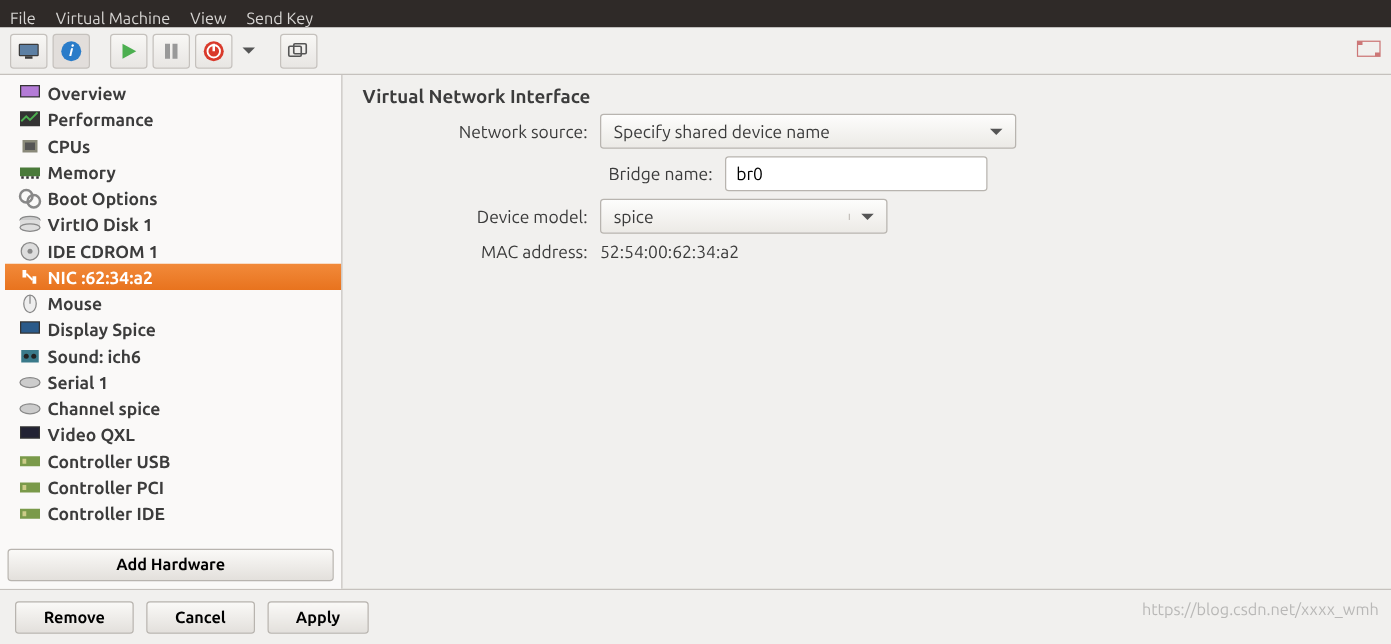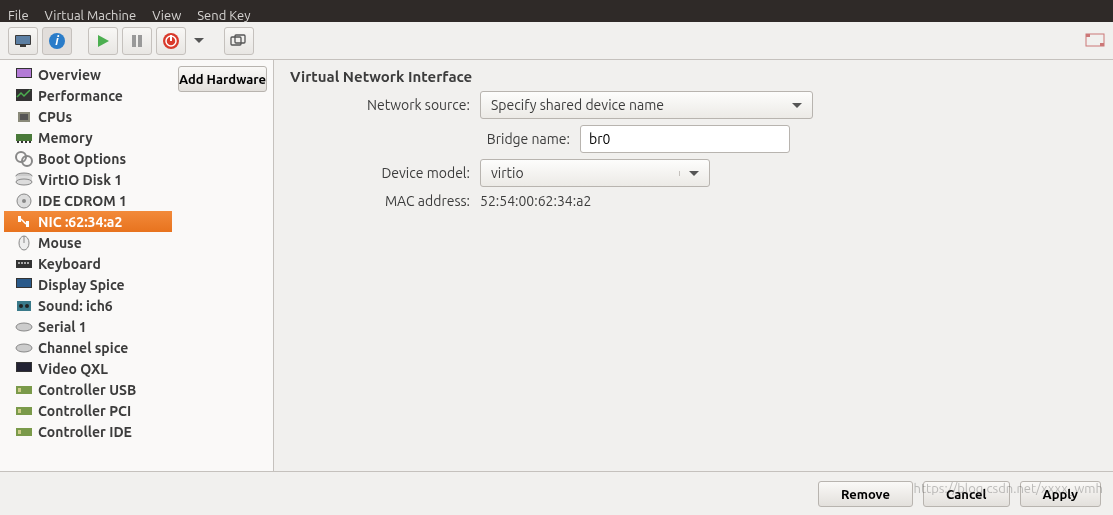--- a/index.html
+++ b/index.html
@@ -9,40 +9,40 @@
 .menubar .menu-item { margin-right: 16px; cursor: pointer; }
 
 .toolbar { background: #f1f0ee; height: 38px; border-bottom: 1px solid #c5c1bd; display: flex; align-items: center; padding: 0 8px; gap: 4px; }
 .toolbar .tbtn { width: 30px; height: 28px; border: 1px solid #c5c1bd; border-radius: 3px; background: linear-gradient(#f8f7f5,#e8e6e3); display:flex; align-items:center; justify-content:center; cursor:pointer; }
 .toolbar .tbtn.active { background: #e2dedb; }
 .toolbar .tsep { width: 8px; }
 .toolbar .spacer { flex: 1; }
 
 .main { display: flex; height: calc(515px - 22px - 38px - 44px); }
 
-.sidebar { width: 274px; background: #faf9f8; border-right: 1px solid #c5c1bd; display:flex; flex-direction:row; }
+.sidebar { width: 274px; background: #faf9f8; border-right: 1px solid #c5c1bd; display:flex; flex-direction:column; }
 .sidebar-list { flex:1; overflow-y:auto; margin: 4px 0 0 4px; }
 .sidebar-item { display:flex; align-items:center; padding: 1px 6px; font-size: 14px; font-weight:600; color:#3c3c3c; cursor:pointer; height:21px; }
 .sidebar-item.selected { background: linear-gradient(#f28a3a,#e8731e); color:#fff; }
 .sidebar-item .sicon { width:28px; height:18px; display:flex; align-items:center; justify-content:center; }
 .add-hw-wrap { padding: 6px; }
 .add-hw { width:100%; height:26px; border:1px solid #b8b4af; border-radius:3px; background:linear-gradient(#faf9f7,#e3e0dc); font-size:13px; font-weight:600; cursor:pointer; }
 
 .content { flex:1; padding: 8px 16px; }
 .panel-title { font-weight:700; font-size:15px; margin-bottom: 6px; }
 .form-row { display:flex; align-items:center; margin-bottom:6px; }
 .form-row .lbl { width: 190px; text-align:right; padding-right:10px; font-size:14px; }
 .form-row .lbl.sub { width: 290px; }
 .select { display:flex; align-items:center; justify-content:space-between; height:28px; border:1px solid #b8b4af; border-radius:3px; background:linear-gradient(#fdfdfc,#eceae6); padding:0 10px; font-size:14px; cursor:pointer; }
 .select.wide { width:333px; }
 .select.med { width:230px; }
 .text-input { height:28px; width:210px; border:1px solid #b8b4af; border-radius:3px; background:#ffffff; padding:0 8px; font-size:14px; }
 .static-val { font-size:14px; }
 
-.footer { height:44px; display:flex; align-items:center; justify-content:flex-end; padding:0 12px; gap:10px; border-top:1px solid #c5c1bd; background:#f1f0ee; }
+.footer { height:44px; display:flex; align-items:center; justify-content:flex-start; padding:0 12px; gap:10px; border-top:1px solid #c5c1bd; background:#f1f0ee; }
 .btn { height:26px; padding:0 22px; border:1px solid #b8b4af; border-radius:3px; background:linear-gradient(#faf9f7,#e3e0dc); font-size:13px; font-weight:600; cursor:pointer; }
 
 .watermark { position:absolute; right:10px; bottom:20px; font-size:13px; color:rgba(80,80,80,0.35); font-weight:400; }
 
 .tri-down { width:0; height:0; border-left:5px solid transparent; border-right:5px solid transparent; border-top:5px solid #555; }
 </style>
 </head>
 <body>
 
 <div class="menubar">
@@ -189,32 +189,20 @@
             <svg width="20" height="18">
               <ellipse cx="10" cy="9" rx="5" ry="7" fill="#eee" stroke="#888"></ellipse>
               <line x1="10" y1="2" x2="10" y2="9" stroke="#888"></line>
             </svg>
           </span>
           <span>Mouse</span>
         </div>
         <div class="sidebar-item">
           <span class="sicon">
             <svg width="20" height="18">
-              <rect x="2" y="5" width="16" height="8" fill="#333"></rect>
-              <rect x="4" y="7" width="2" height="2" fill="#aaa"></rect>
-              <rect x="7" y="7" width="2" height="2" fill="#aaa"></rect>
-              <rect x="10" y="7" width="2" height="2" fill="#aaa"></rect>
-              <rect x="13" y="7" width="2" height="2" fill="#aaa"></rect>
-            </svg>
-          </span>
-          <span>Keyboard</span>
-        </div>
-        <div class="sidebar-item">
-          <span class="sicon">
-            <svg width="20" height="18">
               <rect x="2" y="2" width="16" height="10" fill="#333"></rect>
               <rect x="3" y="3" width="14" height="8" fill="#2a5a8a"></rect>
             </svg>
           </span>
           <span>Display Spice</span>
         </div>
         <div class="sidebar-item">
           <span class="sicon">
             <svg width="20" height="18">
               <rect x="3" y="4" width="14" height="10" fill="#3a7a8a"></rect>
@@ -294,21 +282,21 @@
     </div>
 
     <div class="form-row">
       <div class="lbl sub">Bridge name:</div>
       <input class="text-input" value="br0" style="">
     </div>
 
     <div class="form-row">
       <div class="lbl">Device model:</div>
       <div class="select med">
-        <span>virtio</span>
+        <span>spice</span>
         <div style="width:20px;display:flex;justify-content:center;border-left:1px solid #c5c1bd;padding-left:8px;">
             <div class="tri-down"></div>
           </div>
       </div>
     </div>
 
     <div class="form-row">
       <div class="lbl">MAC address:</div>
       <div class="static-val">52:54:00:62:34:a2</div>
     </div>

